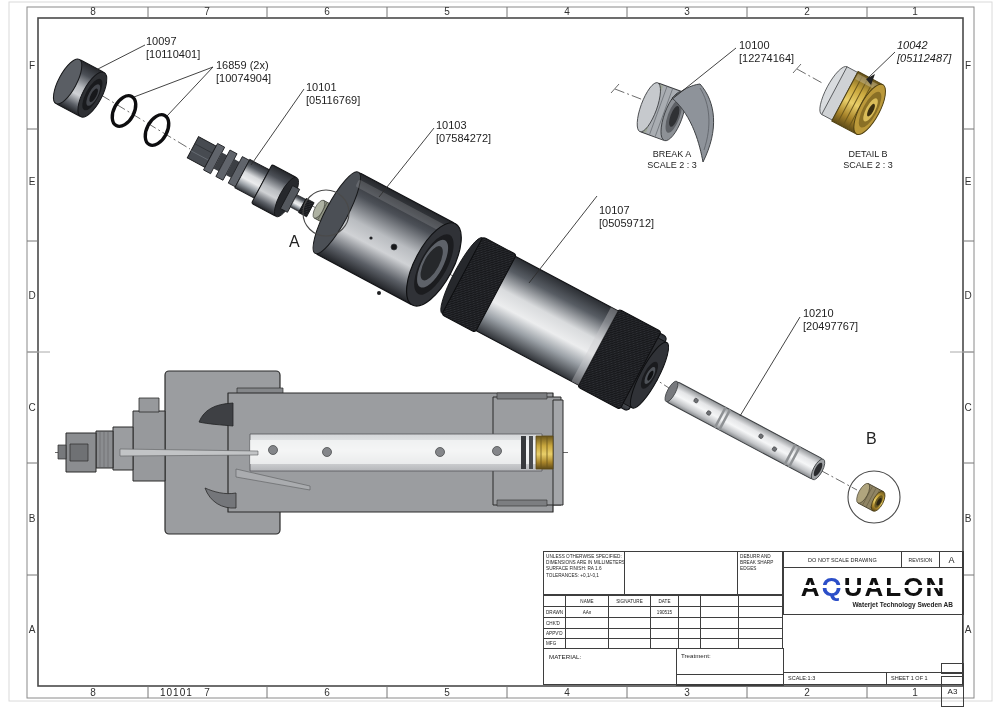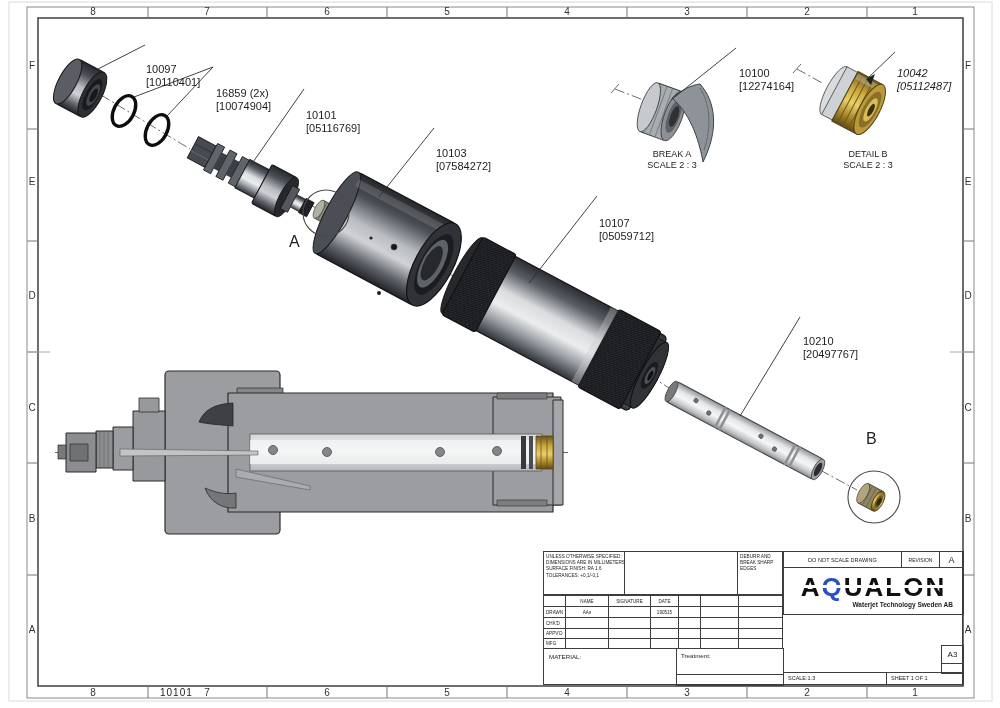--- a/index.html
+++ b/index.html
@@ -1,20 +1,20 @@
 <!DOCTYPE html>
 <html><head>
 <meta charset="utf-8">
 <style>
   html,body{margin:0;padding:0;background:#fff;}
   .page{position:relative;width:1000px;height:708px;background:#fff;overflow:hidden;
         font-family:"Liberation Sans", sans-serif;color:#1d1d1d;}
   svg.art{position:absolute;left:0;top:0;width:1000px;height:708px;}
   
-  .plabel{position:absolute;font-size:11px;line-height:1.18;color:#1d1d1d;white-space:nowrap;margin-top:28px;}
+  .plabel{position:absolute;font-size:11px;line-height:1.18;color:#1d1d1d;white-space:nowrap;}
   .cap{position:absolute;font-size:9px;line-height:1.25;color:#222;text-align:center;width:90px;}
   .marker{position:absolute;font-size:16px;color:#222;}
   .gl{position:absolute;font-size:10px;color:#333;width:20px;text-align:center;}
   .wm{position:absolute;font-size:10px;color:#222;letter-spacing:1px;}
   
   .tb-bg{position:absolute;background:#fff;border:1px solid #3a3a3a;box-sizing:border-box;}
   .cell{position:absolute;border:1px solid #3e3e3e;box-sizing:border-box;background:transparent;}
   .cc{display:flex;align-items:center;justify-content:center;text-align:center;}
   .t45{font-size:4.6px;color:#222;}
   .t5{font-size:5px;color:#222;}
@@ -354,21 +354,21 @@
   <div>[07584272]</div>
 </div>
 <div class="plabel" style="left:739px;top:39px;">
   <div>10100</div>
   <div>[12274164]</div>
 </div>
 <div class="plabel" style="left:897px;top:39px;font-style:italic;">
   <div>10042</div>
   <div>[05112487]</div>
 </div>
-<div class="plabel" style="left:599px;top:189px;">
+<div class="plabel" style="left:599px;top:204px;">
   <div>10107</div>
   <div>[05059712]</div>
 </div>
 <div class="plabel" style="left:803px;top:307px;">
   <div>10210</div>
   <div>[20497767]</div>
 </div>
 
 <div class="cap" style="left:627px;top:149px;">
   <div>BREAK A</div>
@@ -445,19 +445,19 @@
 <div class="cell cc t55" style="left:783px;top:551px;width:119px;height:17px;">DO NOT SCALE DRAWING</div>
 <div class="cell cc t5" style="left:901px;top:551px;width:39px;height:17px;">REVISION</div>
 <div class="cell cc" style="left:939px;top:551px;width:25px;height:17px;font-size:9px;">A</div>
 
 <div class="cell logo-cell" style="left:783px;top:567px;width:181px;height:48px;">
   <div class="logo"><span>A</span><span class="q">Q</span><span>UALON</span></div>
   <div class="tagline">Waterjet Technology Sweden AB</div>
 </div>
 
 
-<div class="cell cc" style="left:941px;top:645px;width:23px;height:19px;font-size:8px;">A3</div>
+<div class="cell cc" style="left:941px;top:676px;width:23px;height:31px;font-size:8px;">A3</div>
 <div class="cell" style="left:941px;top:663px;width:23px;height:11px;"></div>
 
 <div class="cell t55" style="left:783px;top:672px;width:104px;height:13px;padding:2px 0 0 4px;">SCALE:1:3</div>
 <div class="cell t55" style="left:886px;top:672px;width:78px;height:13px;padding:2px 0 0 4px;">SHEET 1 OF 1</div>
 
 </div>
 
 </body></html>

